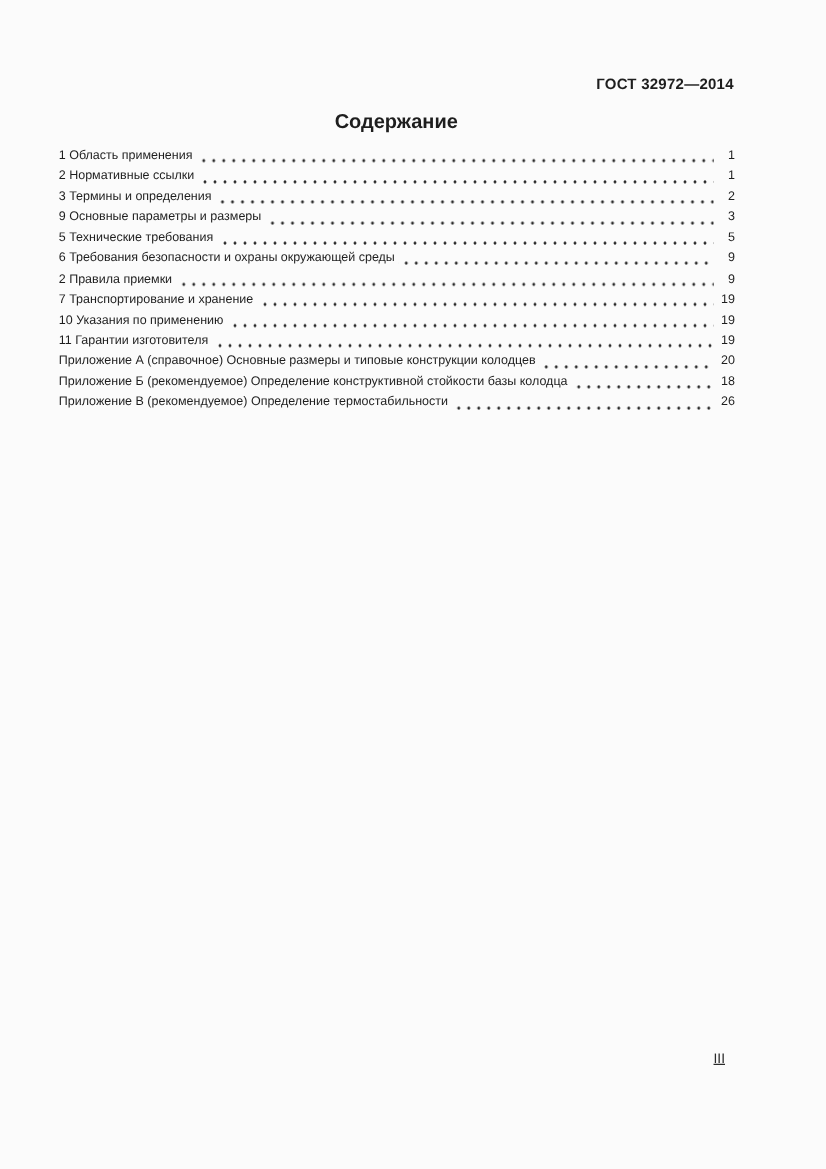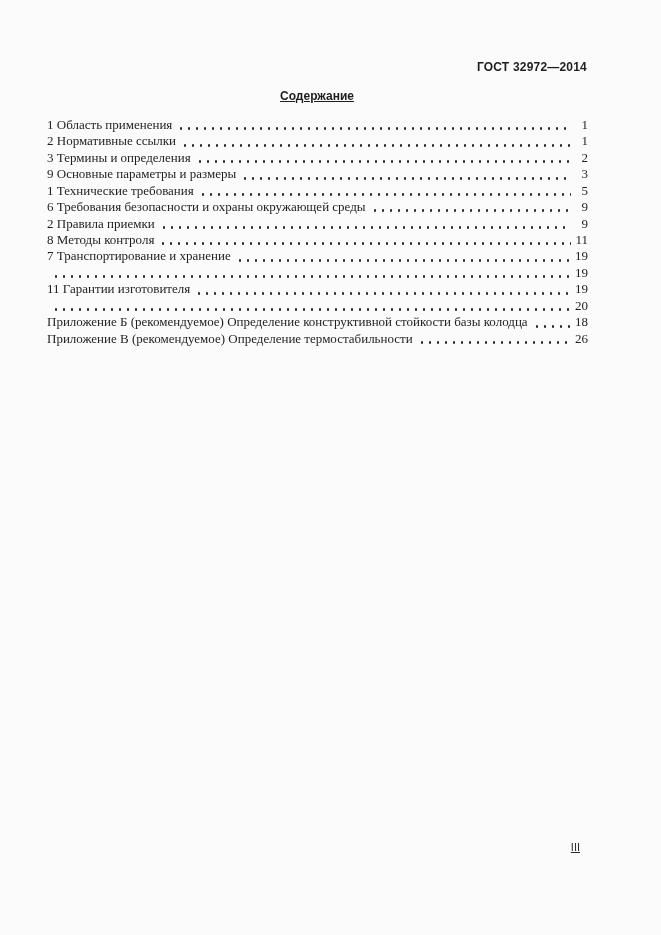--- a/index.html
+++ b/index.html
@@ -29,40 +29,38 @@
     font-weight: bold;
     letter-spacing: 0.2px;
   }
 
   .doc-title {
     position: absolute;
     top: 89px;
     left: 47px;
     right: 74px;
     text-align: center;
-    font-size: 12px;
+    font-size: 16px;
     font-weight: bold;
-    text-decoration: underline;
   }
 
   .toc {
     position: absolute;
     top: 117px;
     left: 47px;
     right: 73px;
   }
 
   .toc-row {
     display: flex;
-    align-items: flex-end;
+    align-items: center;
     height: 16.45px;
     line-height: 16.45px;
-    font-size: 13px;
+    font-size: 10px;
     white-space: nowrap;
-    font-family: Liberation Serif, serif;
   }
 
   .toc-label {
     flex: 0 0 auto;
   }
 
   .toc-dots {
     flex: 1 1 auto;
     align-self: stretch;
     margin-left: 3px;
@@ -118,61 +116,58 @@
     <span class="toc-page">2</span>
   </div>
 
   <div class="toc-row">
     <span class="toc-label">9 Основные параметры и размеры</span>
     <span class="toc-dots"></span>
     <span class="toc-page">3</span>
   </div>
 
   <div class="toc-row">
-    <span class="toc-label">1 Технические требования</span>
+    <span class="toc-label">5 Технические требования</span>
     <span class="toc-dots"></span>
     <span class="toc-page">5</span>
   </div>
 
   <div class="toc-row">
     <span class="toc-label">6 Требования безопасности и охраны окружающей среды</span>
     <span class="toc-dots"></span>
     <span class="toc-page">9</span>
   </div>
 
   <div class="toc-row">
     <span class="toc-label">2 Правила приемки</span>
     <span class="toc-dots"></span>
     <span class="toc-page">9</span>
   </div>
 
-  <div class="toc-row">
-    <span class="toc-label">8 Методы контроля</span>
-    <span class="toc-dots"></span>
-    <span class="toc-page">11</span>
-  </div>
 
   <div class="toc-row">
     <span class="toc-label">7 Транспортирование и хранение</span>
     <span class="toc-dots"></span>
     <span class="toc-page">19</span>
   </div>
 
   <div class="toc-row">
+    <span class="toc-label">10 Указания по применению</span>
     <span class="toc-dots"></span>
     <span class="toc-page">19</span>
   </div>
 
   <div class="toc-row">
     <span class="toc-label">11 Гарантии изготовителя</span>
     <span class="toc-dots"></span>
     <span class="toc-page">19</span>
   </div>
 
   <div class="toc-row">
+    <span class="toc-label">Приложение А (справочное) Основные размеры и типовые конструкции колодцев</span>
     <span class="toc-dots"></span>
     <span class="toc-page">20</span>
   </div>
 
   <div class="toc-row">
     <span class="toc-label">Приложение Б (рекомендуемое) Определение конструктивной стойкости базы колодца</span>
     <span class="toc-dots"></span>
     <span class="toc-page">18</span>
   </div>
 

